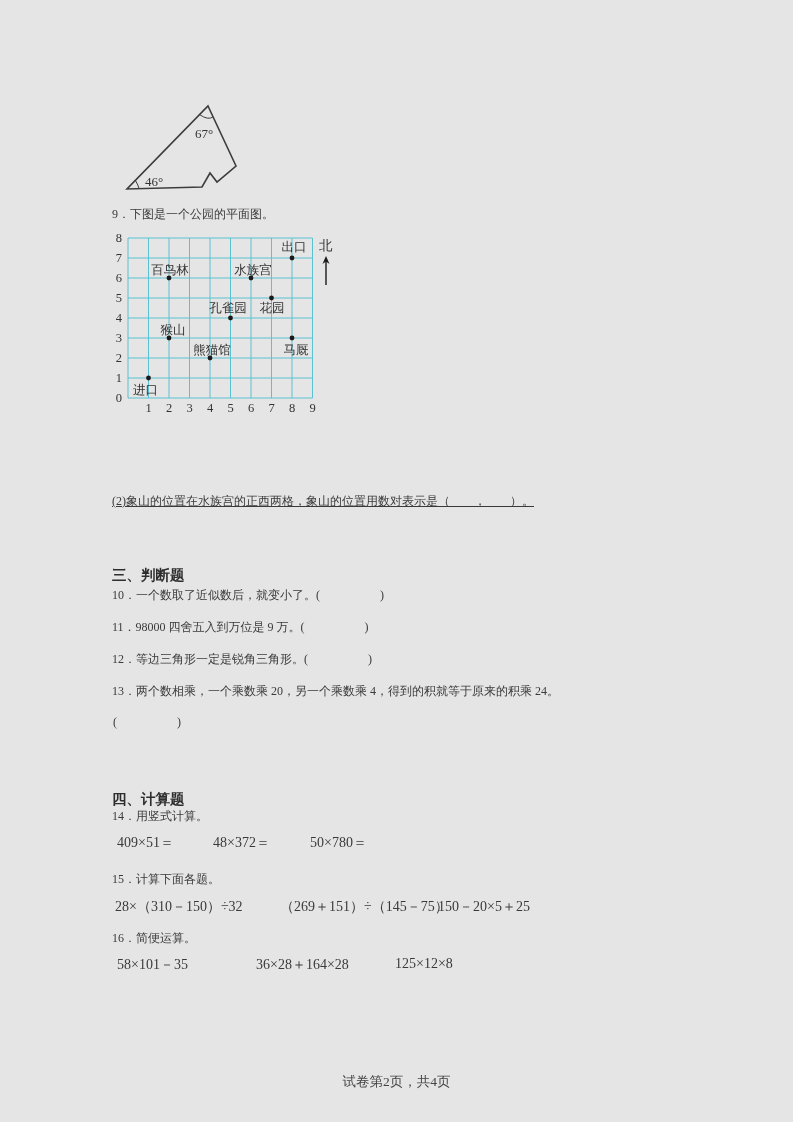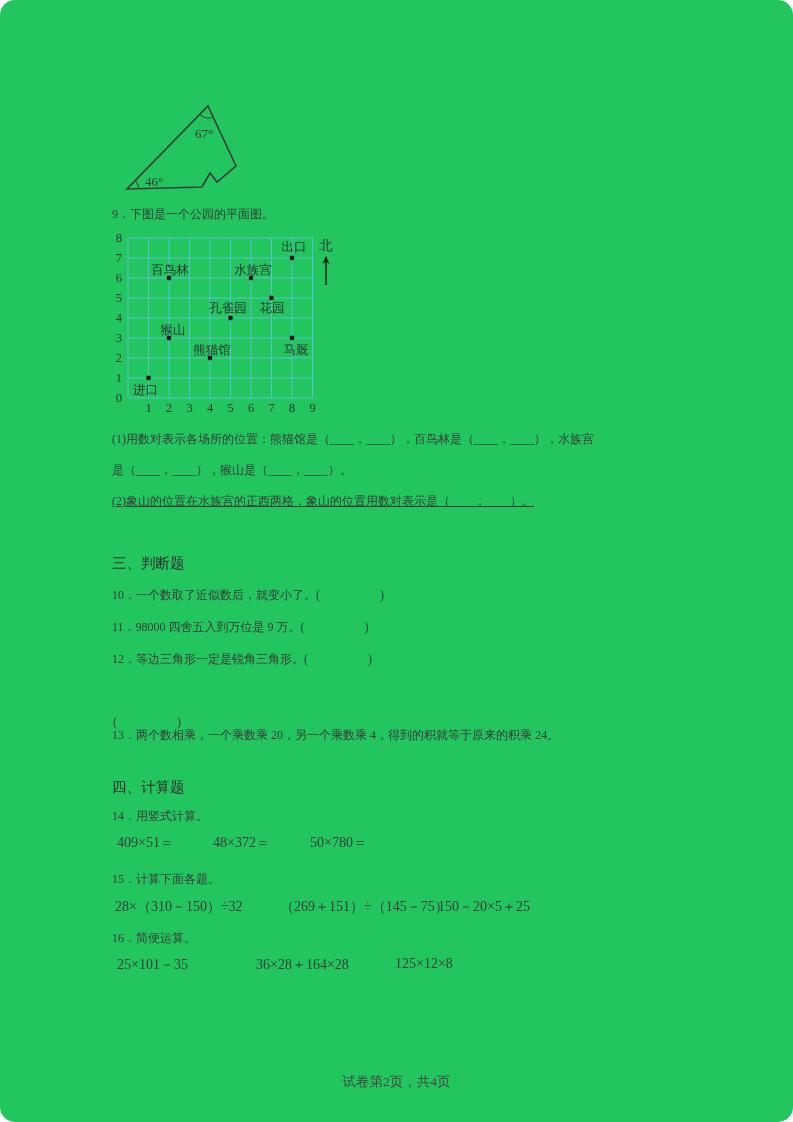--- a/index.html
+++ b/index.html
@@ -1,34 +1,33 @@
 <!DOCTYPE html>
 <html><head>
 <meta charset="utf-8">
 <style>
   html,body{margin:0;padding:0;background:#ffffff;}
   .page{
     position:relative;
     width:793px;height:1122px;
-    background:#22c55e;
+    background:#e5e5e5;
     font-family:"Liberation Serif","DejaVu Serif",serif;
     color:#3a3a3a;
     overflow:hidden;
-    border-radius:15px;
   }
   .abs{position:absolute;}
   .line{
     position:absolute;
     left:112px;
     font-size:12px;
     line-height:20px;
     white-space:nowrap;
     color:#3a3a3a;
   }
-  .sec-title{font-weight:normal;color:#2e2e2e;font-size:14.5px;}
+  .sec-title{font-weight:bold;color:#2e2e2e;font-size:14.5px;margin-top:12px;}
   .expr-row{position:absolute;left:0;top:0;width:793px;height:20px;}
   .expr-row span{
     position:absolute;
     font-size:14px;
     white-space:nowrap;
     color:#3a3a3a;
   }
   .footer{
     position:absolute;
     left:0;top:1073px;width:793px;
@@ -105,49 +104,47 @@
     <text class="place-label" x="186" y="21" text-anchor="middle">出口</text>
     <text class="place-label" x="188" y="124" text-anchor="middle">马厩</text>
 
     <text class="north-label" x="211" y="20">北</text>
     <g>
       <line x1="218" y1="55" x2="218" y2="30" stroke="#1a1a1a" stroke-width="1.4"></line>
       <path d="M218,26 L214.5,34 L218,31.5 L221.5,34 Z" fill="#1a1a1a"></path>
     </g>
   </svg>
 
-  <div class="line" style="top:429px;">(1)用数对表示各场所的位置：熊猫馆是（____，____），百鸟林是（____，____），水族宫</div>
-  <div class="line" style="top:460px;">是（____，____），猴山是（____，____）。</div>
   <div class="line" style="top:491px;text-decoration:underline;">(2)象山的位置在水族宫的正西两格，象山的位置用数对表示是（____，____）。</div>
 
   <div class="line sec-title" style="top:553px;">三、判断题</div>
   <div class="line" style="top:585px;">10．一个数取了近似数后，就变小了。(　　　　　)</div>
   <div class="line" style="top:617px;">11．98000 四舍五入到万位是 9 万。(　　　　　)</div>
   <div class="line" style="top:649px;">12．等边三角形一定是锐角三角形。(　　　　　)</div>
-  <div class="line" style="top:681px;margin-top:44px;">13．两个数相乘，一个乘数乘 20，另一个乘数乘 4，得到的积就等于原来的积乘 24。</div>
+  <div class="line" style="top:681px;">13．两个数相乘，一个乘数乘 20，另一个乘数乘 4，得到的积就等于原来的积乘 24。</div>
   <div class="line" style="top:712px;left:113px;">(　　　　　)</div>
 
   <div class="line sec-title" style="top:777px;">四、计算题</div>
 
   <div class="line" style="top:806px;">14．用竖式计算。</div>
   <div class="expr-row" style="top:834px;">
     <span style="left:117px;">409×51＝</span>
     <span style="left:213px;">48×372＝</span>
     <span style="left:310px;">50×780＝</span>
   </div>
 
   <div class="line" style="top:869px;">15．计算下面各题。</div>
   <div class="expr-row" style="top:898px;">
     <span style="left:115px;">28×（310－150）÷32</span>
     <span style="left:280px;">（269＋151）÷（145－75）</span>
     <span style="left:438px;">150－20×5＋25</span>
   </div>
 
   <div class="line" style="top:928px;">16．简便运算。</div>
   <div class="expr-row" style="top:956px;">
-    <span style="left:117px;">25×101－35</span>
+    <span style="left:117px;">58×101－35</span>
     <span style="left:256px;">36×28＋164×28</span>
     <span style="left:395px;">125×12×8</span>
   </div>
 
   <div class="footer">试卷第2页，共4页</div>
 
 </div>
 
 </body></html>

